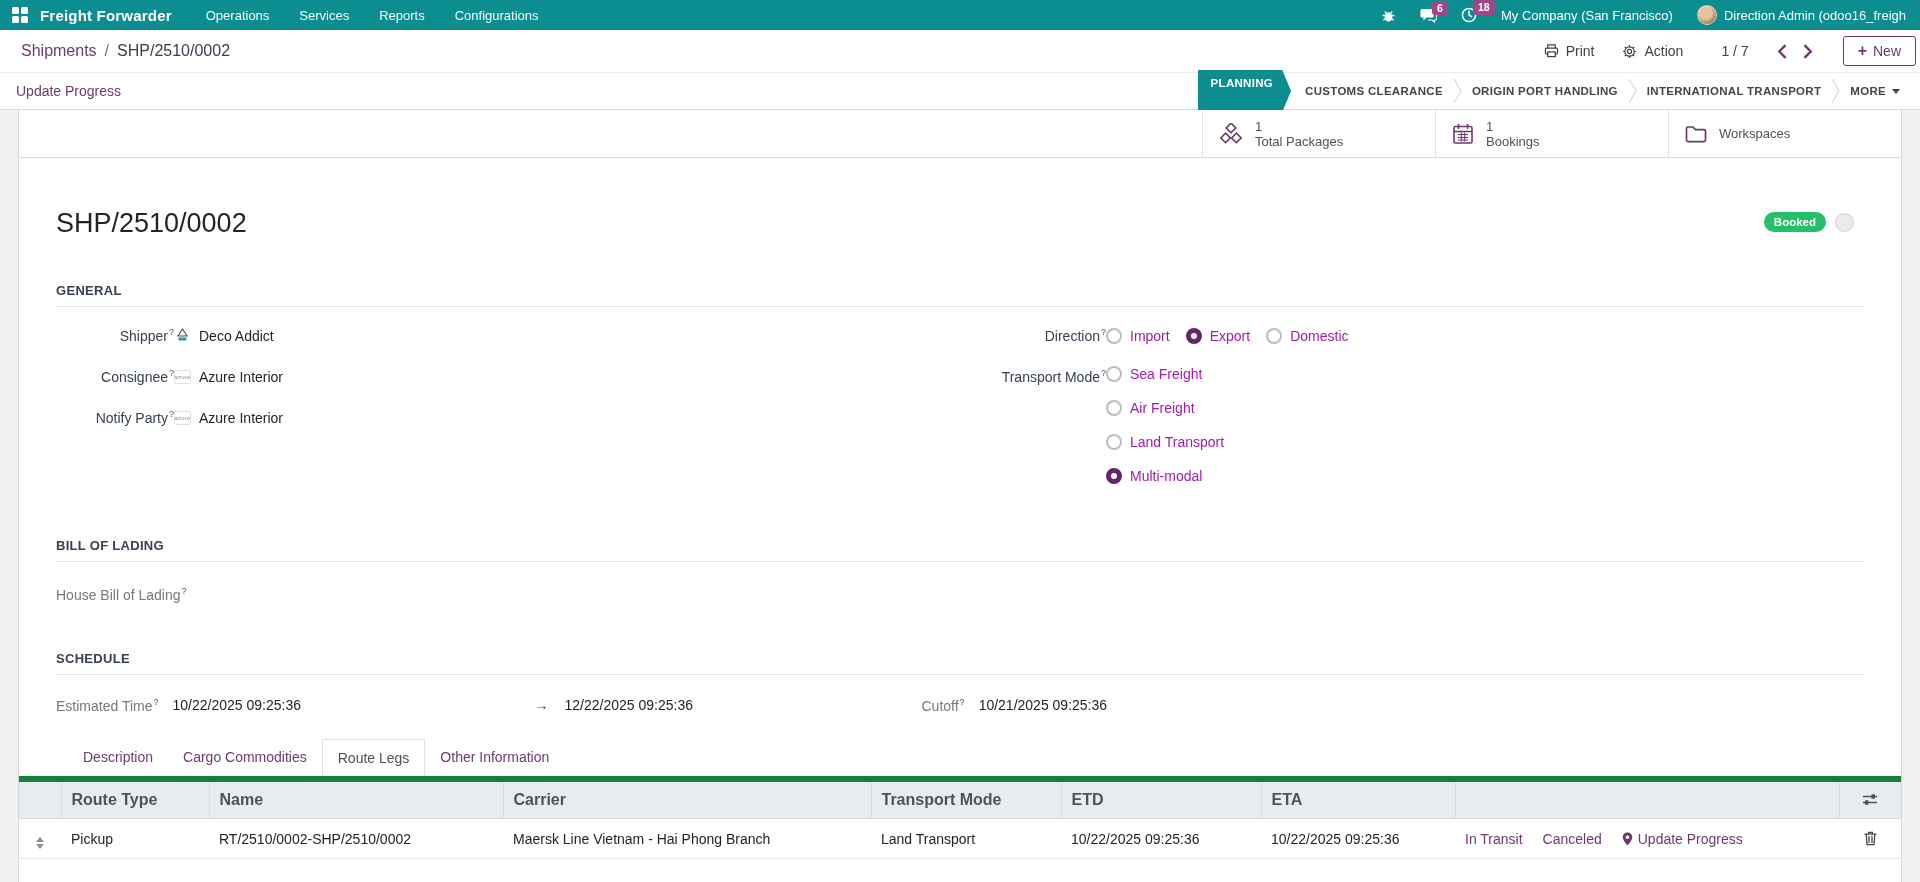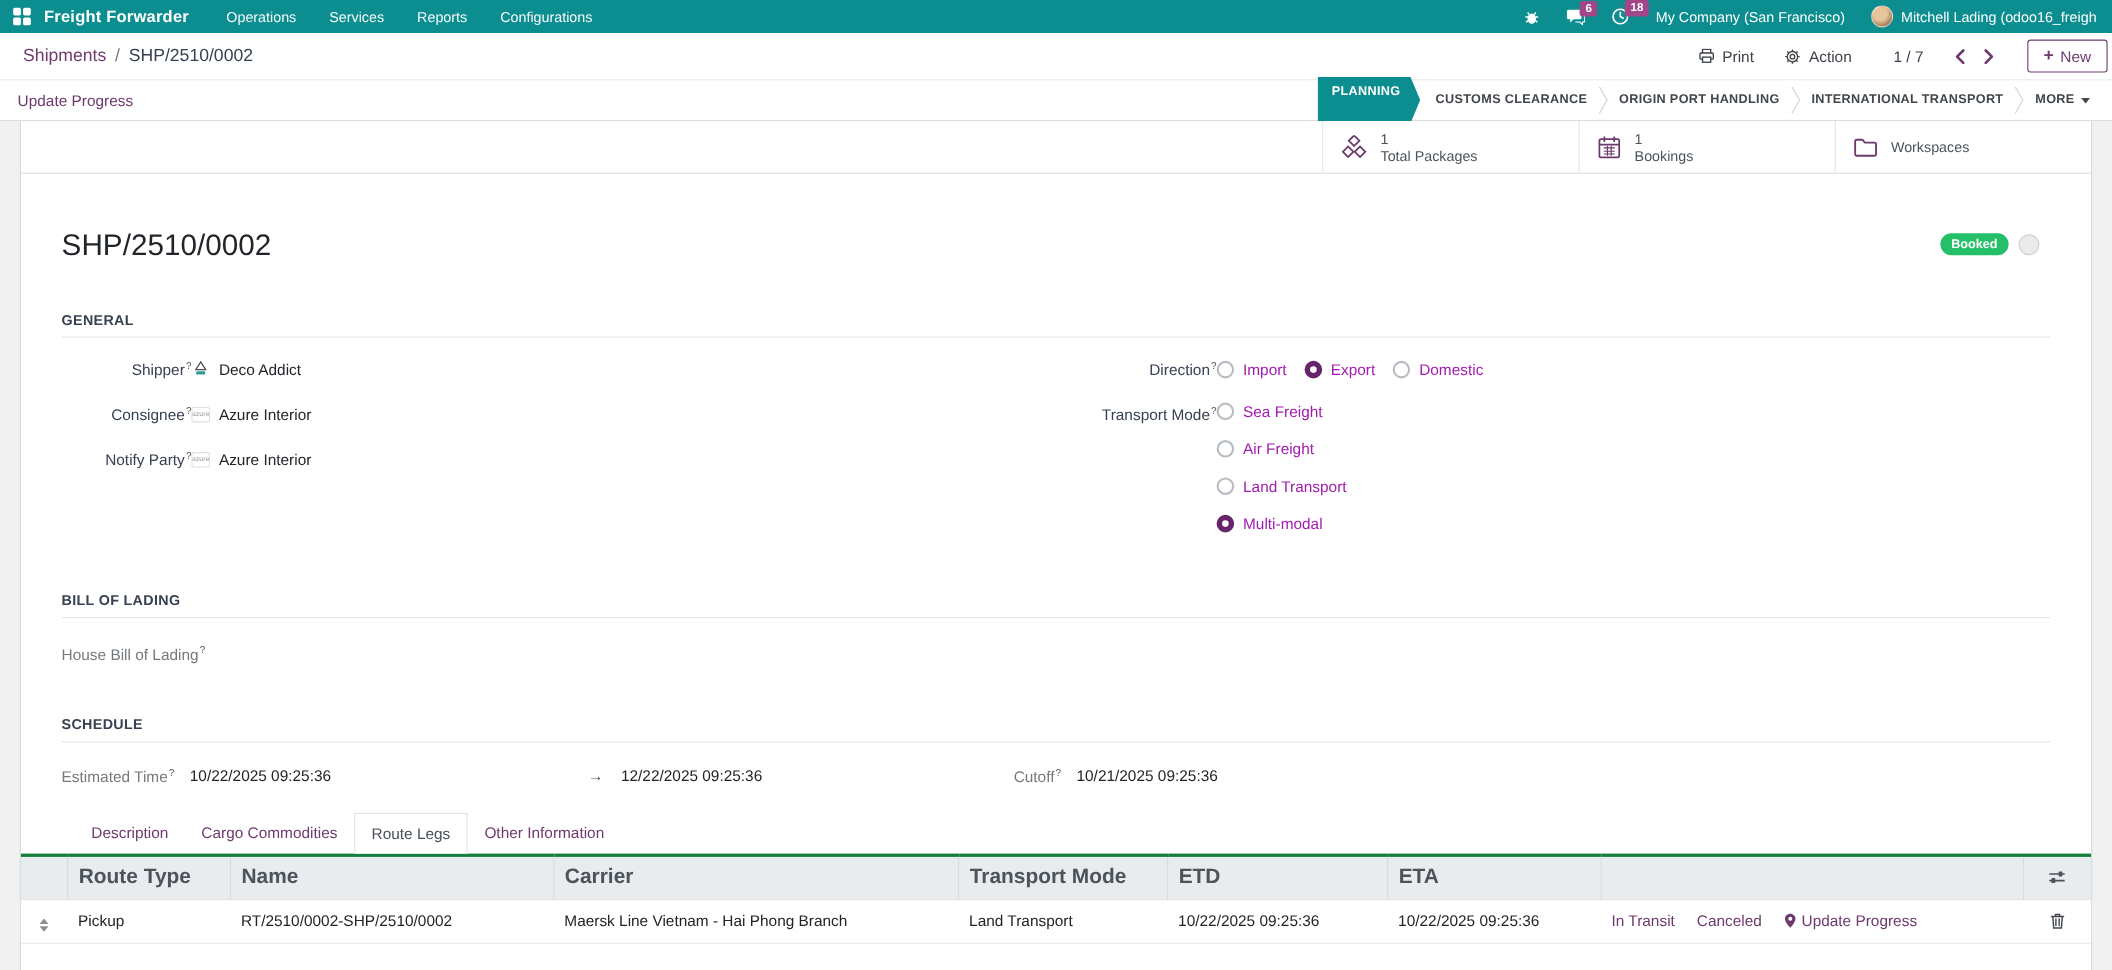--- a/index.html
+++ b/index.html
@@ -87,21 +87,21 @@
   .cutoff-value { margin-left:14px; }
 
   
   .notebook { margin-top:24px; }
   .tabs { display:flex; align-items:flex-end; height:38px; padding-left:49px; }
   .tab { font-size:14px; color:#6e3a6e; padding:0 15px; line-height:37px; cursor:pointer; white-space:nowrap; }
   .tab.active { color:#495057; background:#fff; border:1px solid #dee2e6; border-bottom:none; line-height:36px; }
 
   
   table.rt { width:100%; border-collapse:collapse; table-layout:fixed; }
-  .rt thead th { background:#e9ecef; height:40px; font-size:19px; font-weight:600; color:#4c535b; text-align:left; padding:0 10px; border-right:1px solid #d7dbdf; border-top:3px solid #15803d; border-bottom:1px solid #d7dbdf; }
+  .rt thead th { background:#e9ecef; height:40px; font-size:16px; font-weight:600; color:#4c535b; text-align:left; padding:0 10px; border-right:1px solid #d7dbdf; border-top:6px solid #15803d; border-bottom:1px solid #d7dbdf; }
   .rt thead th:last-child { border-right:none; }
   .rt tbody td { height:40px; font-size:14px; color:#212529; padding:0 10px; border-bottom:1px solid #e6e8eb; background:#fff; }
   .handle-cell { text-align:center; cursor:grab; }
   .drag-handle { display:inline-flex; flex-direction:column; gap:2px; }
   .tri-up { width:0; height:0; border-left:4px solid transparent; border-right:4px solid transparent; border-bottom:5px solid #8a8f94; }
   .tri-down { width:0; height:0; border-left:4px solid transparent; border-right:4px solid transparent; border-top:5px solid #8a8f94; }
   .row-actions { display:flex; align-items:center; gap:20px; }
   .row-action { color:#6e3a6e; font-size:14px; cursor:pointer; display:flex; align-items:center; gap:5px; white-space:nowrap; }
   .icon-cell { text-align:center; }
   .th-icon { text-align:center !important; }
@@ -141,21 +141,21 @@
       <div class="nav-ico">
         <svg width="16" height="16" viewBox="0 0 16 16" fill="none" stroke="#fff" stroke-width="1.5">
           <circle cx="8" cy="8" r="6.6"></circle>
           <path d="M8 4.2 V8 L10.6 9.6" stroke-linecap="round"></path>
         </svg>
         <span class="nav-badge">18</span>
       </div>
       <div class="nav-company">My Company (San Francisco)</div>
       <div class="nav-user">
         <span class="avatar"></span>
-        <span>Mitchell Lading (odoo16_freigh</span>
+        <span>Direction Admin (odoo16_freigh</span>
       </div>
     </div>
   </div>
 
   <div class="cpanel">
     <div class="breadcrumb">
       <span class="bc-link">Shipments</span>
       <span class="bc-sep">/</span>
       <span class="bc-current">SHP/2510/0002</span>
     </div>

